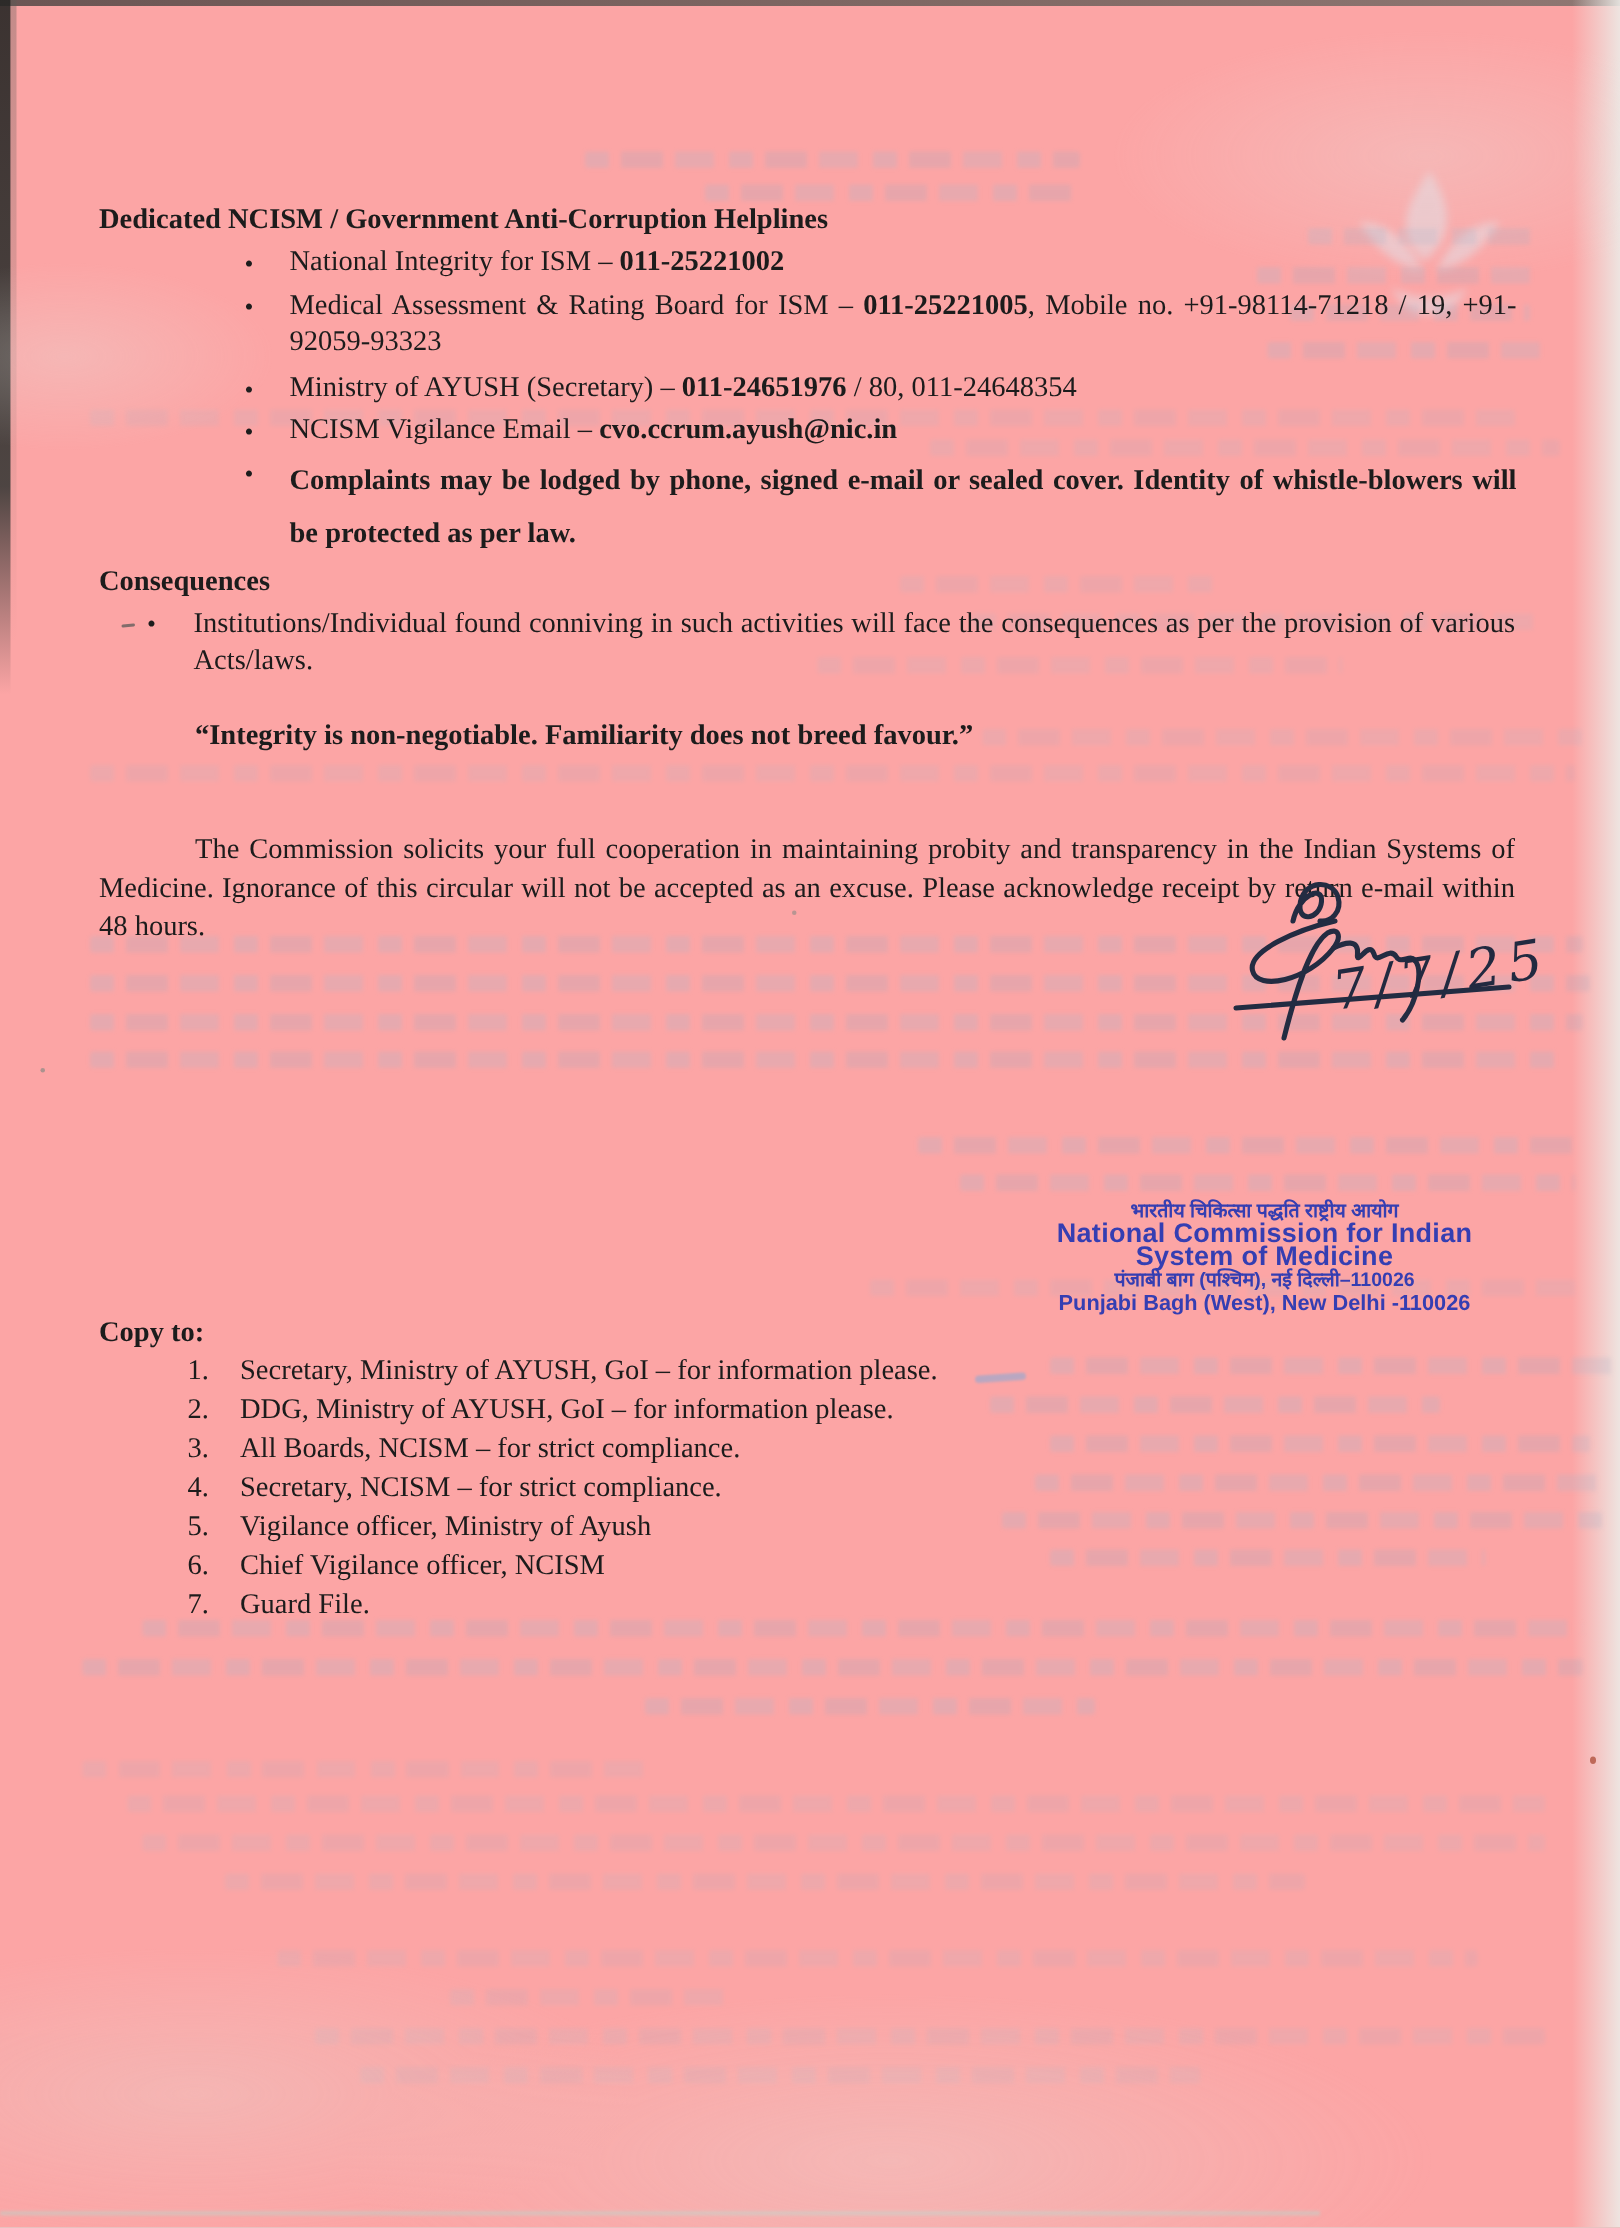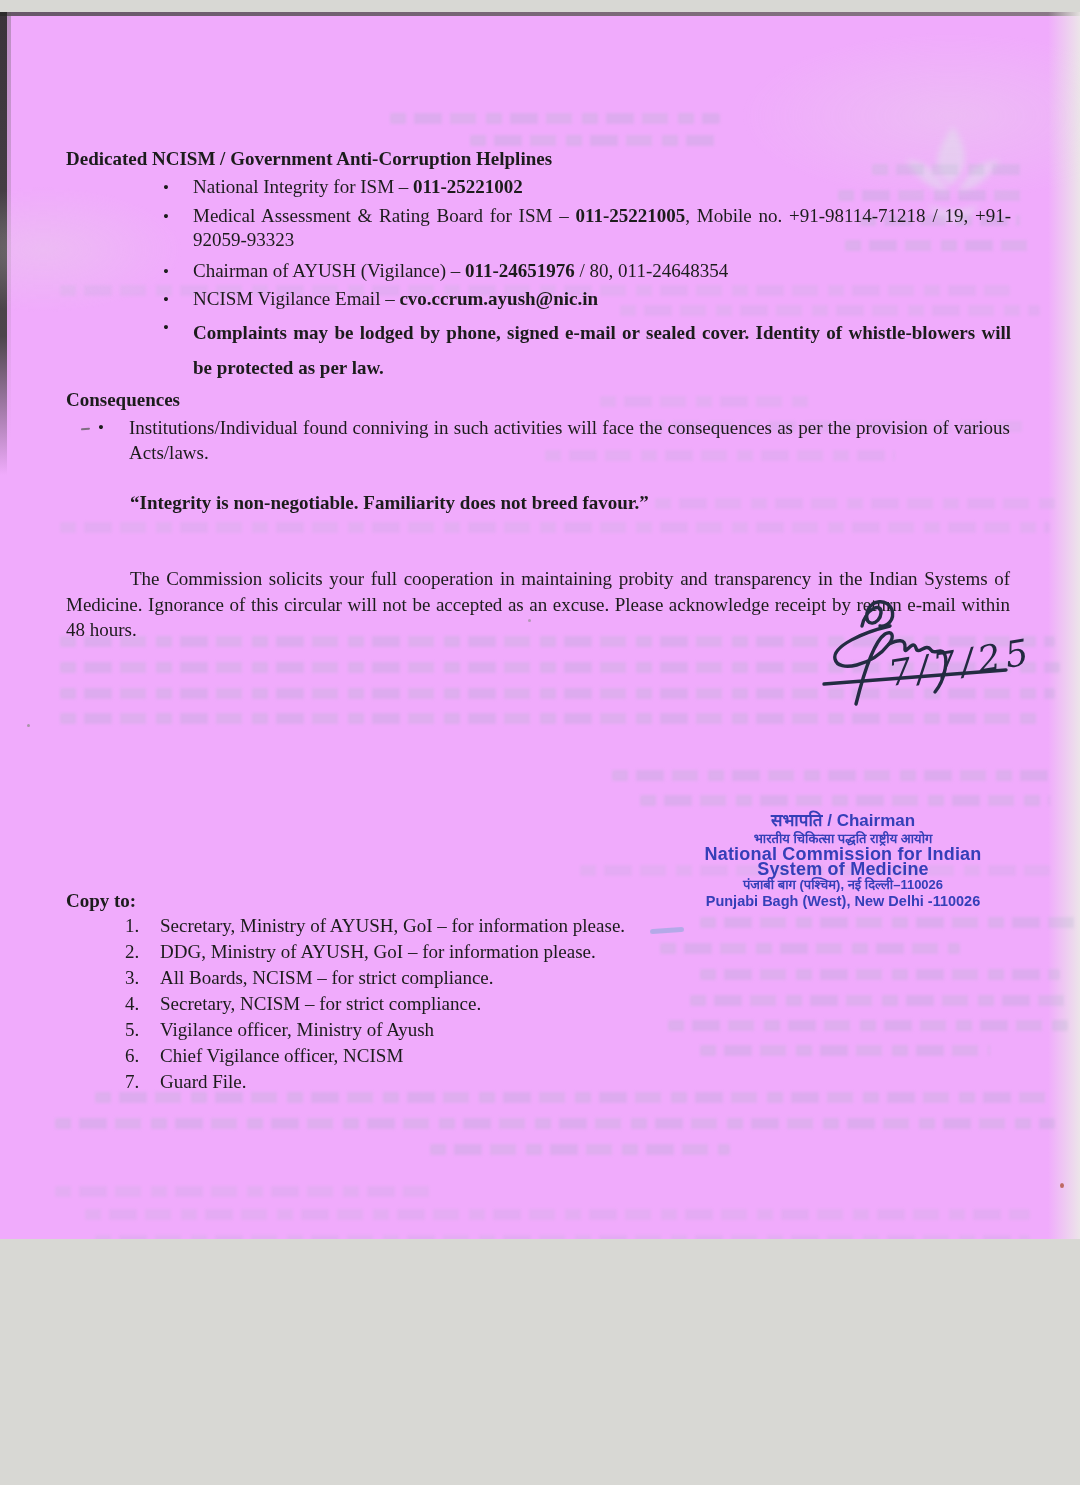--- a/index.html
+++ b/index.html
@@ -1,18 +1,18 @@
 <!DOCTYPE html>
 <html><head>
 <meta charset="utf-8">
 <style>
   html,body{margin:0;padding:0;background:#d8d8d4;}
   .page{
-    position:relative; width:1080px; height:1227px; margin:12px auto;
-    background:#f0abfc; overflow:hidden;
+    position:relative; width:1080px; height:1485px; margin:0 auto;
+    background:#fca5a5; overflow:hidden;
     font-family:"Liberation Serif", serif; color:#1c1c1c;
   }
   .abs{position:absolute;}
   
   .edge-top{left:0;top:0;width:1080px;height:4px;background:linear-gradient(90deg,#3b3b39,#57554f 60%,#6a6862);opacity:.75;}
   .edge-left{left:0;top:0;width:7px;height:463px;background:linear-gradient(180deg,#262624,#3a3a37 70%,rgba(58,58,55,0));opacity:.9;}
   .edge-left-soft{left:7px;top:0;width:4px;height:430px;background:linear-gradient(180deg,rgba(90,90,85,.35),rgba(90,90,85,0));}
   .edge-bottom{left:0;top:1474px;width:880px;height:3px;background:#c9c9c2;filter:blur(1.2px);opacity:.65;}
   .edge-right-tone{right:0;top:0;width:32px;height:1485px;background:linear-gradient(90deg,rgba(240,239,234,0),rgba(236,235,231,.9));}
   .texture{left:0;top:0;width:1080px;height:1485px;opacity:.55;pointer-events:none;background:
@@ -119,21 +119,21 @@
     <span style="margin-left:30px;"><span>National Integrity for ISM – </span><b>011-25221002</b><span></span></span>
   </div>
 
   <div class="bullet-li body-text" style="left:163px;top:192px;width:850px;">
     <span class="bullet-dot">•</span>
     <div class="justify" style="margin-left:30px;width:818px;"><span>Medical Assessment &amp; Rating Board for ISM – </span><b>011-25221005</b><span>, Mobile no. +91-98114-71218 / 19, +91-92059-93323</span></div>
   </div>
 
   <div class="bullet-li body-text" style="left:163px;top:247px;width:850px;">
     <span class="bullet-dot">•</span>
-    <span style="margin-left:30px;"><span>Chairman of AYUSH (Vigilance) – </span><b>011-24651976</b><span> / 80, 011-24648354</span></span>
+    <span style="margin-left:30px;"><span>Ministry of AYUSH (Secretary) – </span><b>011-24651976</b><span> / 80, 011-24648354</span></span>
   </div>
 
   <div class="bullet-li body-text" style="left:163px;top:275px;width:850px;">
     <span class="bullet-dot">•</span>
     <span style="margin-left:30px;"><span>NCISM Vigilance Email – </span><b>cvo.ccrum.ayush@nic.in</b><span></span></span>
   </div>
 
   <div class="bullet-li body-text" style="left:163px;top:303px;width:850px;">
     <span class="bullet-dot">•</span>
     <div class="justify" style="margin-left:30px;width:818px;line-height:35px;"><b>Complaints may be lodged by phone, signed e-mail or sealed cover. Identity of whistle-blowers will be protected as per law.</b></div>
@@ -156,21 +156,20 @@
       <path d="M88,30 C62,36 30,50 33,63 C36,77 70,70 87,48 C93,40 90,34 83,38 C70,47 60,84 54,108"></path>
       <path d="M87,48 C95,44 104,42 103,52 C102,61 111,42 114,52 C116,60 124,46 129,54 C132,59 138,52 141,56"></path>
       <path d="M141,56 C147,62 143,84 133,96"></path>
       <path d="M22,88 L204,74"></path>
     </g>
   </svg>
   <div class="abs sig-date" style="left:888px;top:630px;">7/7/25</div>
 
 
   <div class="abs stamp" style="left:678px;top:799px;">
-    <div class="l1">सभापति / Chairman</div>
     <div class="l2">भारतीय चिकित्सा पद्धति राष्ट्रीय आयोग</div>
     <div class="l3">National Commission for Indian System of Medicine</div>
     <div class="l4">पंजाबी बाग (पश्चिम), नई दिल्ली–110026</div>
     <div class="l5">Punjabi Bagh (West), New Delhi -110026</div>
   </div>
 
   <div class="abs h-bold" style="left:66px;top:878px;">Copy to:</div>
 
   <div class="copy-row" style="left:125px;top:903px;">
     <span class="copy-num">1.</span>

